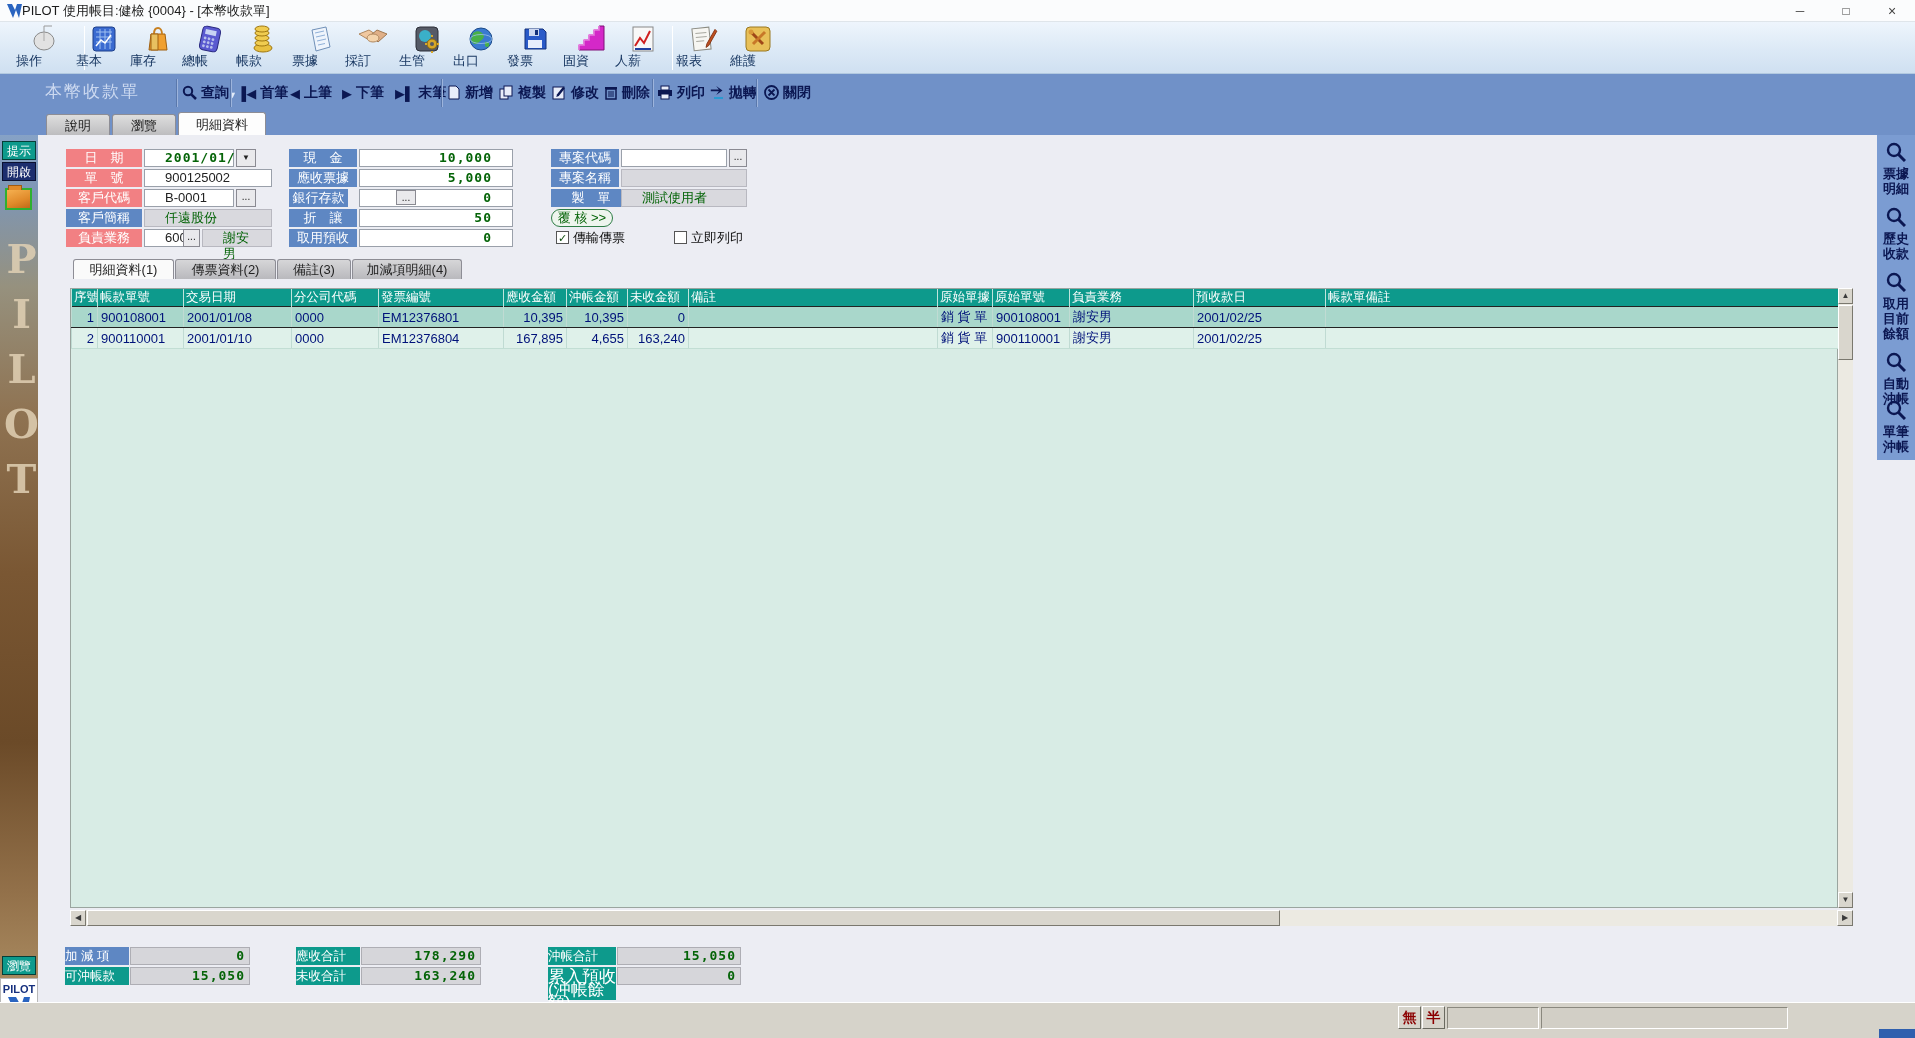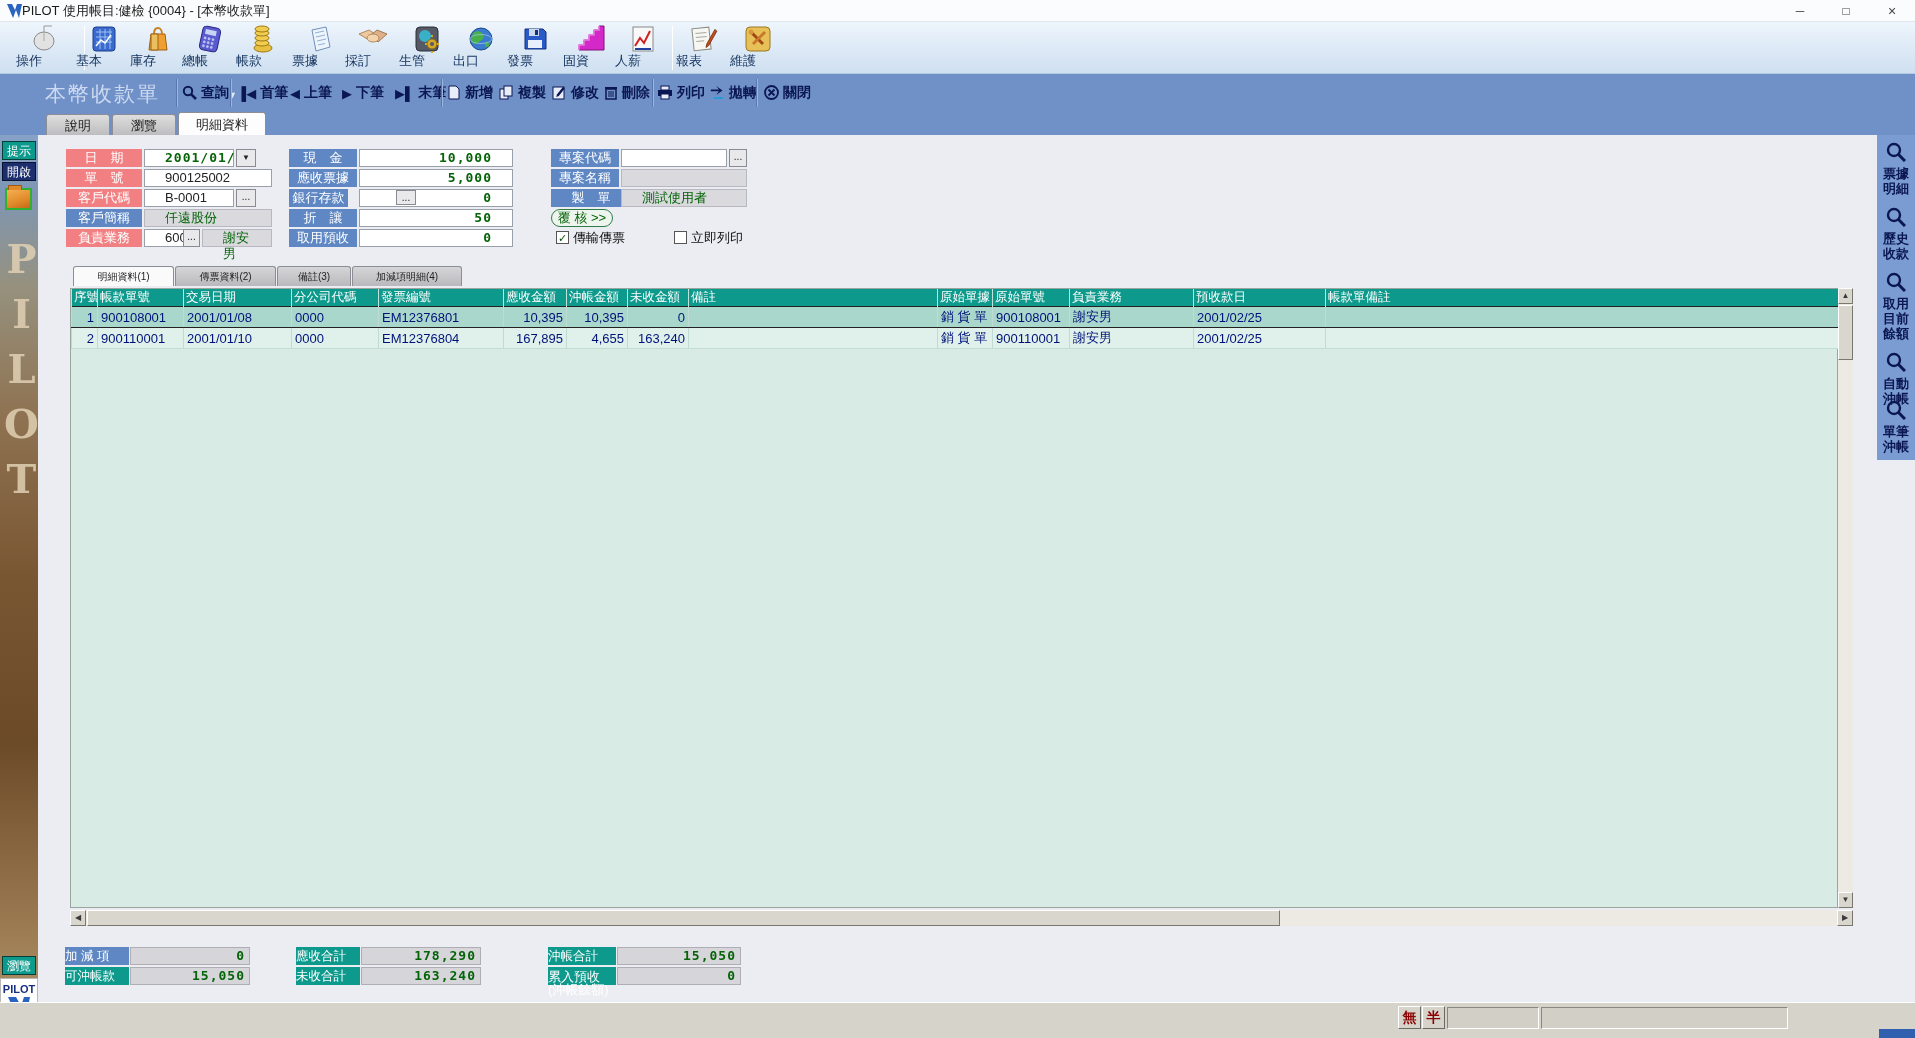--- a/index.html
+++ b/index.html
@@ -19,34 +19,34 @@
   .toolbar{left:0;top:22px;width:1915px;height:52px;
            background:linear-gradient(180deg,#eef5fc 0%,#dcE9f6 55%,#cfe0f1 100%);
            border-bottom:1px solid #b2c9e0;}
   .tbitem{position:absolute;top:2px;width:56px;height:48px;text-align:center;cursor:default;}
   .tbitem .ticon{display:block;margin:0 auto;height:30px;}
   .tbitem .tlabel{display:block;font-size:13px;color:#14335e;line-height:14px;}
   .tbsep{position:absolute;top:4px;width:1px;height:44px;background:#8fa9c8;border-right:1px solid #ffffff;}
 
   
   .cmdbar{left:0;top:74px;width:1915px;height:38px;background:#7091c8;}
-  .cmdtitle{position:absolute;left:45px;top:6px;font-size:21px;letter-spacing:2px;color:#ccd9f0;}
+  .cmdtitle{position:absolute;left:45px;top:6px;font-size:17px;letter-spacing:2px;color:#ccd9f0;}
   .cmdcaret{position:absolute;left:228px;top:16px;font-size:9px;color:#e3ebf8;}
   .cmdbtn{position:absolute;top:6px;height:26px;display:flex;align-items:center;gap:4px;cursor:default;}
   .cmdbtn .clabel{font-size:14px;font-weight:700;color:#0b1752;}
   .cmdbtn .cicon{font-size:13px;color:#0b1752;line-height:1;}
   .cmdsep{position:absolute;top:5px;width:2px;height:28px;background:#5a78ac;border-right:1px solid #9db4dc;}
 
   
   .tabrow{left:0;top:112px;width:1915px;height:23px;background:#7091c8;}
   .tab{position:absolute;top:2px;height:21px;text-align:center;line-height:21px;font-size:13px;color:#222;
        background:linear-gradient(180deg,#dedede,#bdbdbf);border:1px solid #8d8d95;border-bottom:none;
        border-radius:3px 3px 0 0;}
   .tab.active{background:#fdfdfd;height:23px;top:0;line-height:23px;}
-  .subtab{position:absolute;top:266px;height:20px;text-align:center;line-height:20px;font-size:10px;color:#222;
+  .subtab{position:absolute;top:259px;height:20px;text-align:center;line-height:20px;font-size:13px;color:#222;
        background:linear-gradient(180deg,#d6d6d8,#b9b9bd);border:1px solid #8d8d95;border-bottom:none;
        border-radius:3px 3px 0 0;}
   .subtab.active{background:#fafafa;}
 
   
   .leftbar{left:0;top:135px;width:38px;height:843px;
            background:linear-gradient(180deg,#86a2c6 0%,#7e96b4 7%,#96917e 18%,#8f7352 33%,
                        #7a5733 52%,#6b4a28 72%,#93714a 90%,#a8895f 100%);}
   .sidebtn{position:absolute;width:34px;height:19px;left:2px;text-align:center;line-height:19px;
            font-size:12px;color:#fff;border:1px solid #063f38;}
@@ -100,21 +100,21 @@
   
   .sbtn{position:absolute;background:#d9d6cd;border:1px solid;border-color:#ffffff #7a786e #7a786e #ffffff;
         font-size:8px;color:#3a3a3a;text-align:center;}
   .strack{position:absolute;background:#eceae2;}
   .sthumb{position:absolute;background:#d9d6cd;border:1px solid;border-color:#ffffff #7a786e #7a786e #ffffff;}
 
   
   .tlabel{position:absolute;height:18px;line-height:18px;text-align:left;font-size:12.5px;color:#fff;}
   .tlabel.teal{background:#0d9a8c;}
   .tlabel.blue{background:#5e87c3;}
-  .tlabel.two{height:18px;line-height:13px;font-size:13px;padding-top:3px;}
+  .tlabel.two{height:33px;line-height:13px;font-size:17px;padding-top:3px;}
   .tval{position:absolute;height:18px;line-height:16px;background:#d6d6da;border:1px solid #aeaeb4;
         font-size:13px;padding:0 4px;}
 
   
   .statusbar{left:0;top:1002px;width:1915px;height:36px;background:#d6d3ca;border-top:1px solid #ffffff;}
   .stbtn{position:absolute;width:23px;height:23px;background:#d6d3ca;border:1px solid;
          border-color:#ffffff #6a6a60 #6a6a60 #ffffff;color:#8b0000;font-size:14px;line-height:21px;
          text-align:center;font-weight:bold;}
   .stpanel{position:absolute;height:22px;background:#d2cfc6;border:1px solid;
            border-color:#8a887e #ffffff #ffffff #8a887e;}

